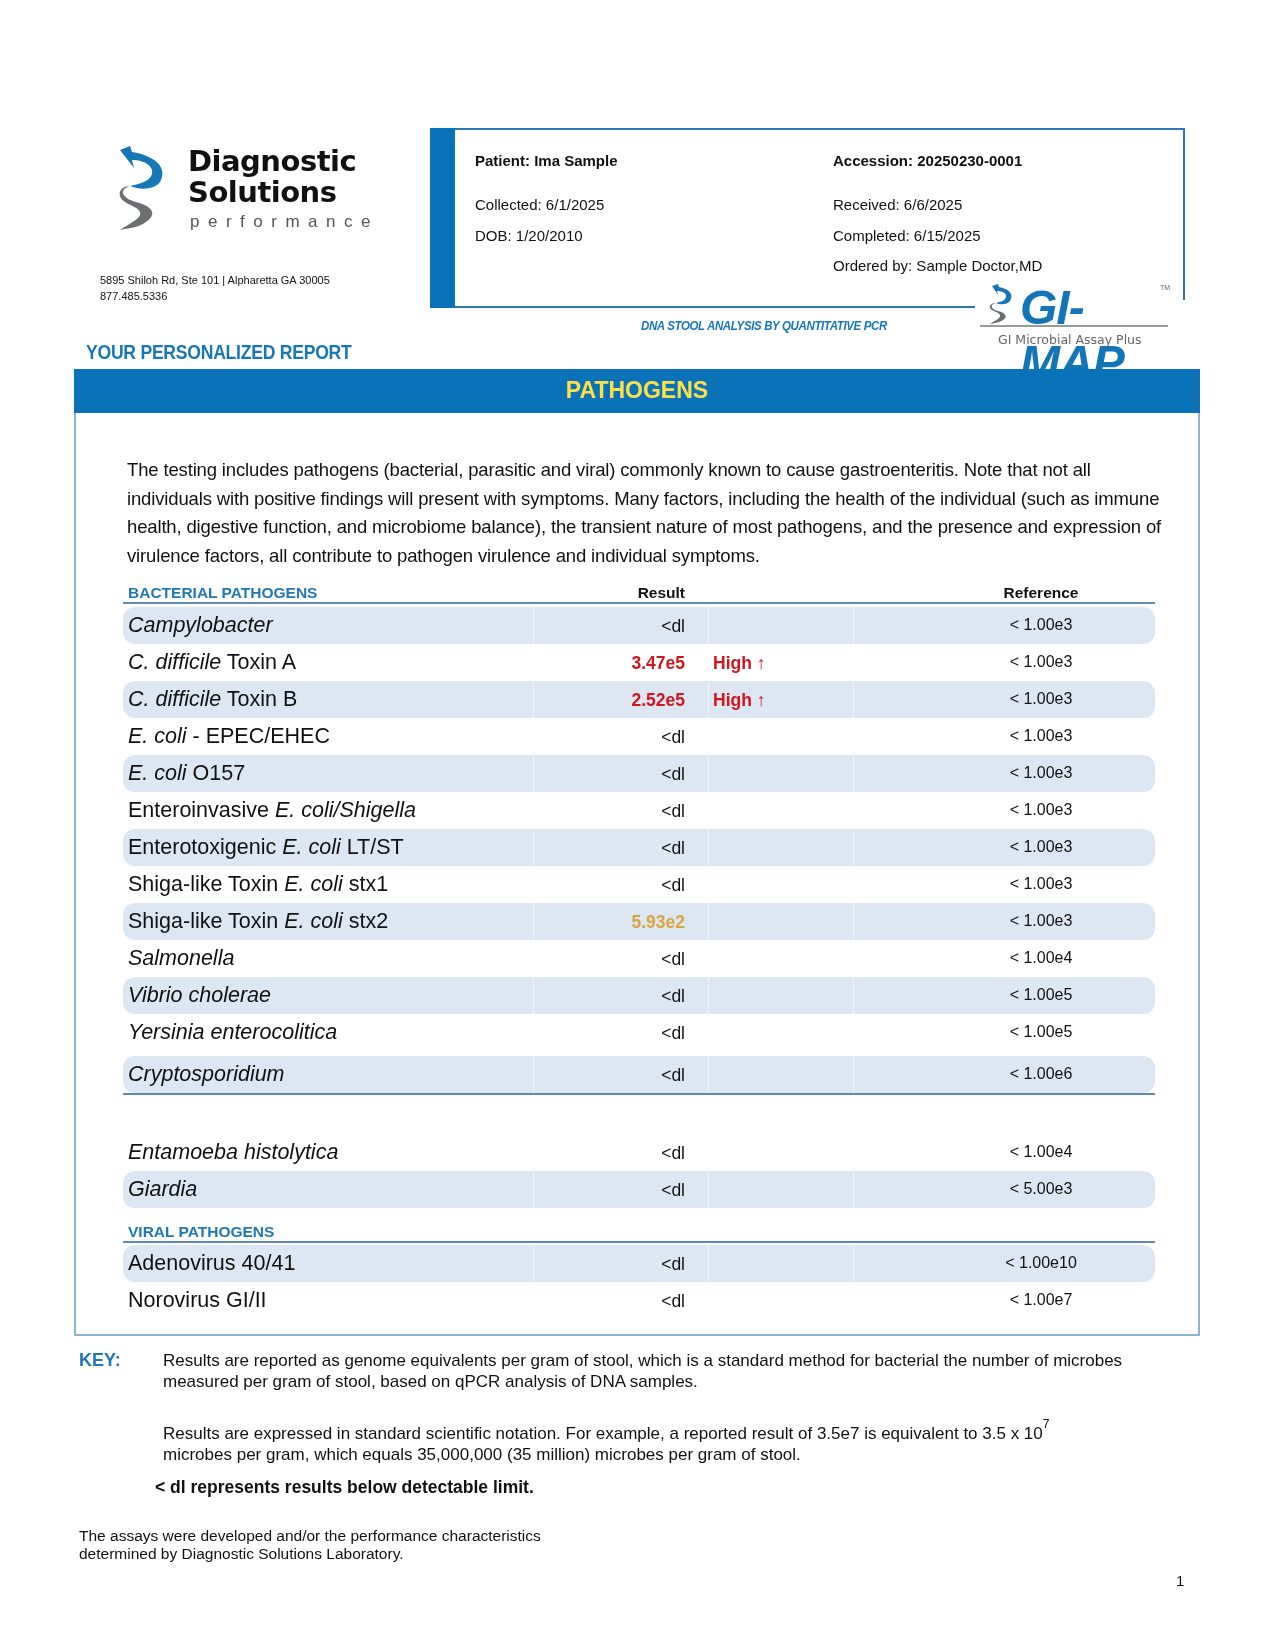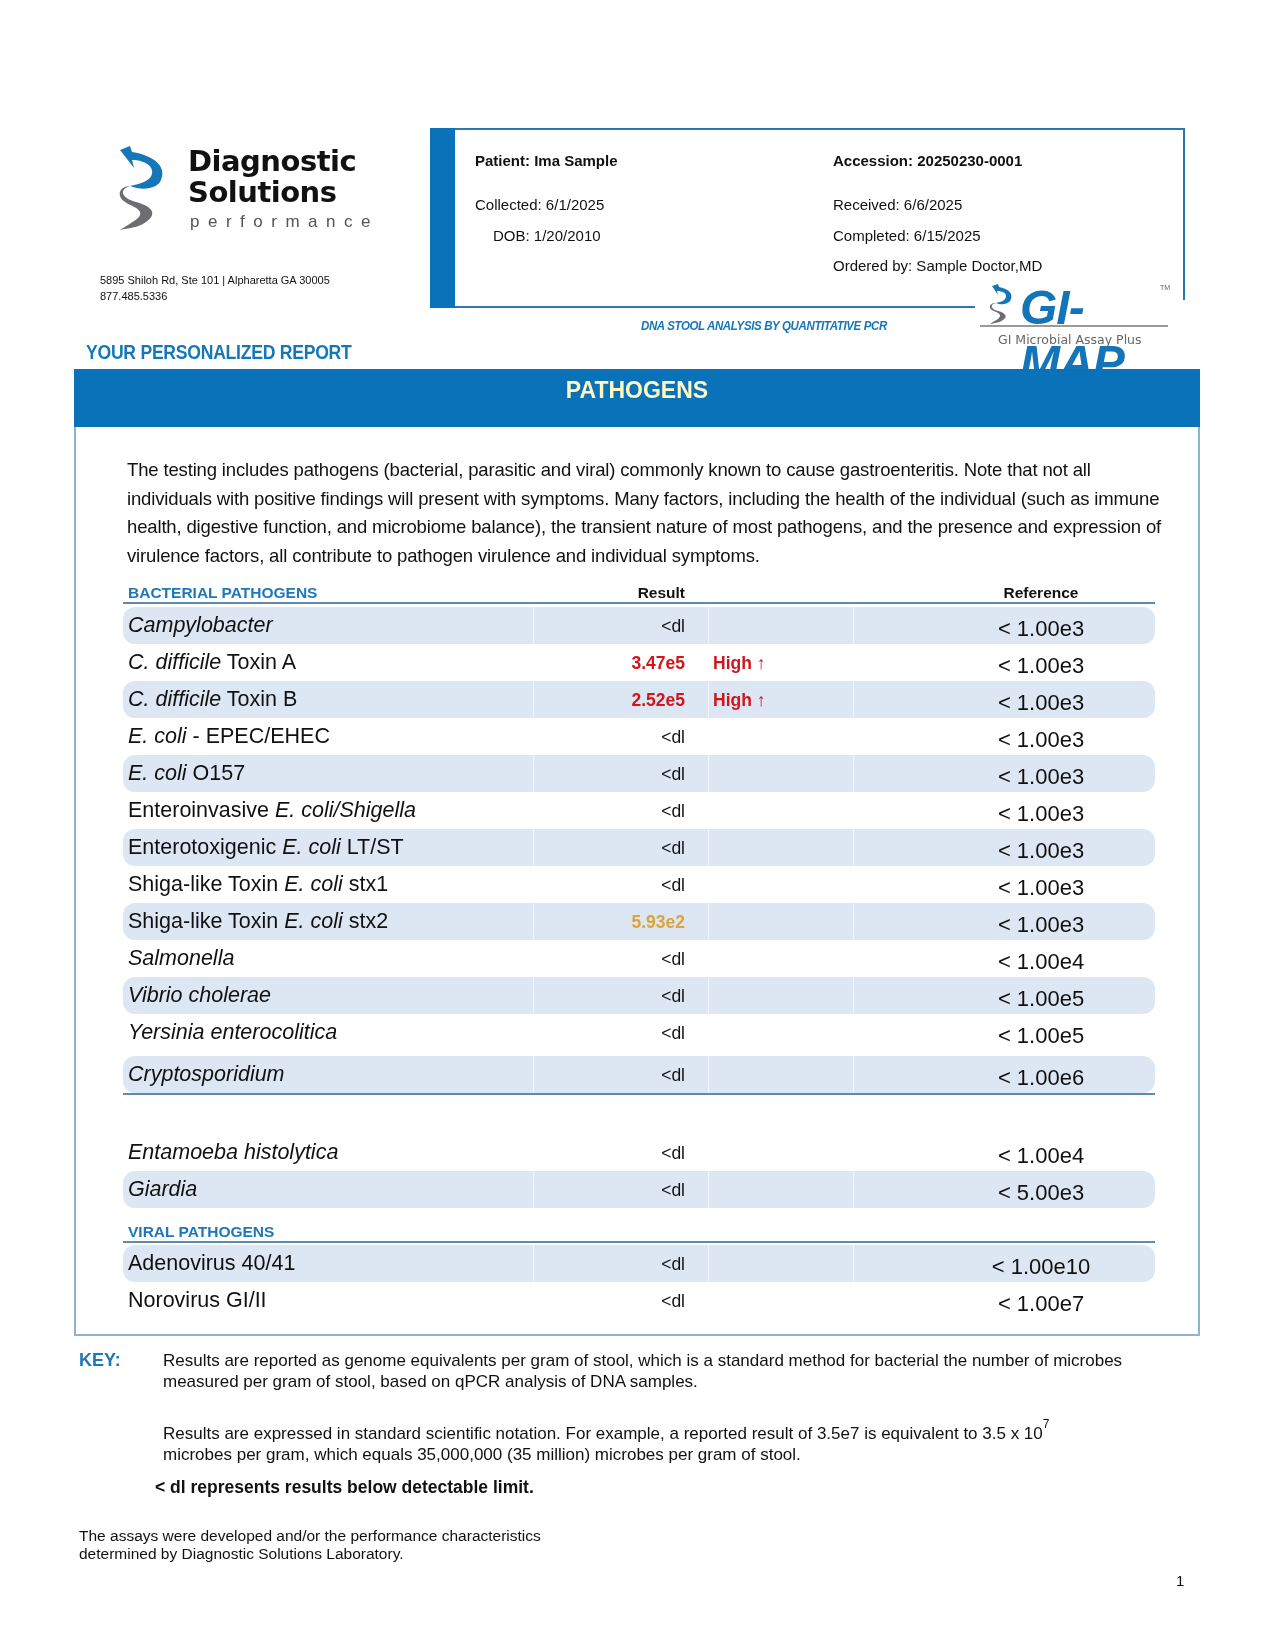--- a/index.html
+++ b/index.html
@@ -32,38 +32,38 @@
   .gimap-mark { position: absolute; left: 8px; top: 4px; width: 30px; height: 40px; }
   .gimap-text { position: absolute; left: 40px; top: 0px; font-family: "Liberation Sans", sans-serif; font-weight: bold; font-style: italic; font-size: 48px; color: #1375b8; letter-spacing: -1px; }
   .gimap-tm { position: absolute; left: 180px; top: 4px; font-size: 7px; color: #666; }
   .gimap-line { position: absolute; left: 0; top: 45px; width: 188px; height: 2px; background: #9a9a9a; }
   .gimap-sub { position: absolute; left: 18px; top: 52px; font-family: "DejaVu Sans", sans-serif; font-size: 12.5px; color: #666; }
 
   .personal { left: 86px; top: 341px; font-size: 20px; font-weight: bold; color: #1577b8; transform: scaleX(0.88); transform-origin: left; letter-spacing: -0.3px; }
 
   
   .frame { left: 74px; top: 369px; width: 1126px; height: 967px; border: 2px solid #8fb4cf; }
-  .banner { left: 74px; top: 369px; width: 1126px; height: 58px; background: #0a72b8; color: #fef9c3; font-weight: bold; font-size: 23px; text-align: center; line-height: 42px; }
+  .banner { left: 74px; top: 369px; width: 1126px; height: 44px; background: #0a72b8; color: #fde047; font-weight: bold; font-size: 23px; text-align: center; line-height: 42px; }
 
   .intro { left: 127px; top: 456px; width: 1040px; font-size: 18.5px; line-height: 28.5px; color: #111; letter-spacing: -0.15px; }
   .sec-head { position: absolute; left: 123px; width: 1032px; height: 22px; border-bottom: 2px solid #5d8bb4; }
   .sec-title { position: absolute; left: 5px; top: 2px; font-size: 15.5px; font-weight: bold; color: #1e77b6; text-align: right; }
   .col-h { position: absolute; top: 2px; font-size: 15.5px; font-weight: bold; color: #111; }
   .col-result-h { right: 470px; }
   .col-ref-h { left: 838px; width: 160px; text-align: center; }
 
   .row { position: absolute; left: 123px; width: 1032px; height: 37px; border-radius: 12px; }
   .row.alt { background: #dde6f3; }
   .row .name { position: absolute; left: 5px; top: 6px; font-size: 21.5px; color: #111; white-space: nowrap; }
   .row .name i { font-style: italic; }
   .row .result { position: absolute; right: 470px; top: 9px; font-size: 17.5px; text-align: right; color: #111; }
   .row .result.high { color: #d0151c; font-weight: bold; }
   .row .result.borderline { color: #dca43a; font-weight: bold; }
   .row .flag { position: absolute; left: 590px; top: 9px; font-size: 17.5px; font-weight: bold; color: #d0151c; }
-  .row .ref { position: absolute; left: 838px; width: 160px; top: 9px; font-size: 22px; text-align: center; color: #111; }
+  .row .ref { position: absolute; left: 838px; width: 160px; top: 9px; font-size: 16px; text-align: center; color: #111; }
   .row .div1, .row .div2 { position: absolute; top: 0; width: 1px; height: 37px; background: #ffffff; opacity: 0.6; }
   .row .div1 { left: 410px; }
   .row .div2 { left: 585px; }
   .row .div3 { position: absolute; top: 0; left: 730px; width: 1px; height: 37px; background: #ffffff; opacity: 0.6; }
 
   
   .key-label { left: 79px; top: 1350px; font-size: 18px; font-weight: bold; color: #1e77b6; }
   .key-text { left: 163px; font-size: 17px; line-height: 21px; color: #111; width: 1000px; }
   .key-text sup { font-size: 12px; position: relative; top: -4px; }
   .dl-note { left: 155px; top: 1477px; font-size: 17.5px; font-weight: bold; color: #111; }
@@ -87,21 +87,21 @@
   <div>5895 Shiloh Rd, Ste 101 | Alpharetta GA 30005</div>
   <div>877.485.5336</div>
 </div>
 
 <div class="abs pbox"></div>
 <div class="abs pbox-bar"></div>
 <div class="abs pbox-gap"></div>
 
 <div class="abs pinfo b" style="left:475px; top:152px;">Patient: Ima Sample</div>
 <div class="abs pinfo" style="left:475px; top:196px;">Collected: 6/1/2025</div>
-<div class="abs pinfo" style="left:493px; top:227px;">DOB: 1/20/2010</div>
+<div class="abs pinfo" style="left:475px; top:227px;">DOB: 1/20/2010</div>
 
 <div class="abs pinfo b" style="left:833px; top:152px;">Accession: 20250230-0001</div>
 <div class="abs pinfo" style="left:833px; top:196px;">Received: 6/6/2025</div>
 <div class="abs pinfo" style="left:833px; top:227px;">Completed: 6/15/2025</div>
 <div class="abs pinfo" style="left:833px; top:257px;">Ordered by: Sample Doctor,MD</div>
 
 <div class="abs dna-caption">DNA STOOL ANALYSIS BY QUANTITATIVE PCR</div>
 
 <div class="abs gimap">
   <svg class="gimap-mark" viewBox="0 0 30 40">

